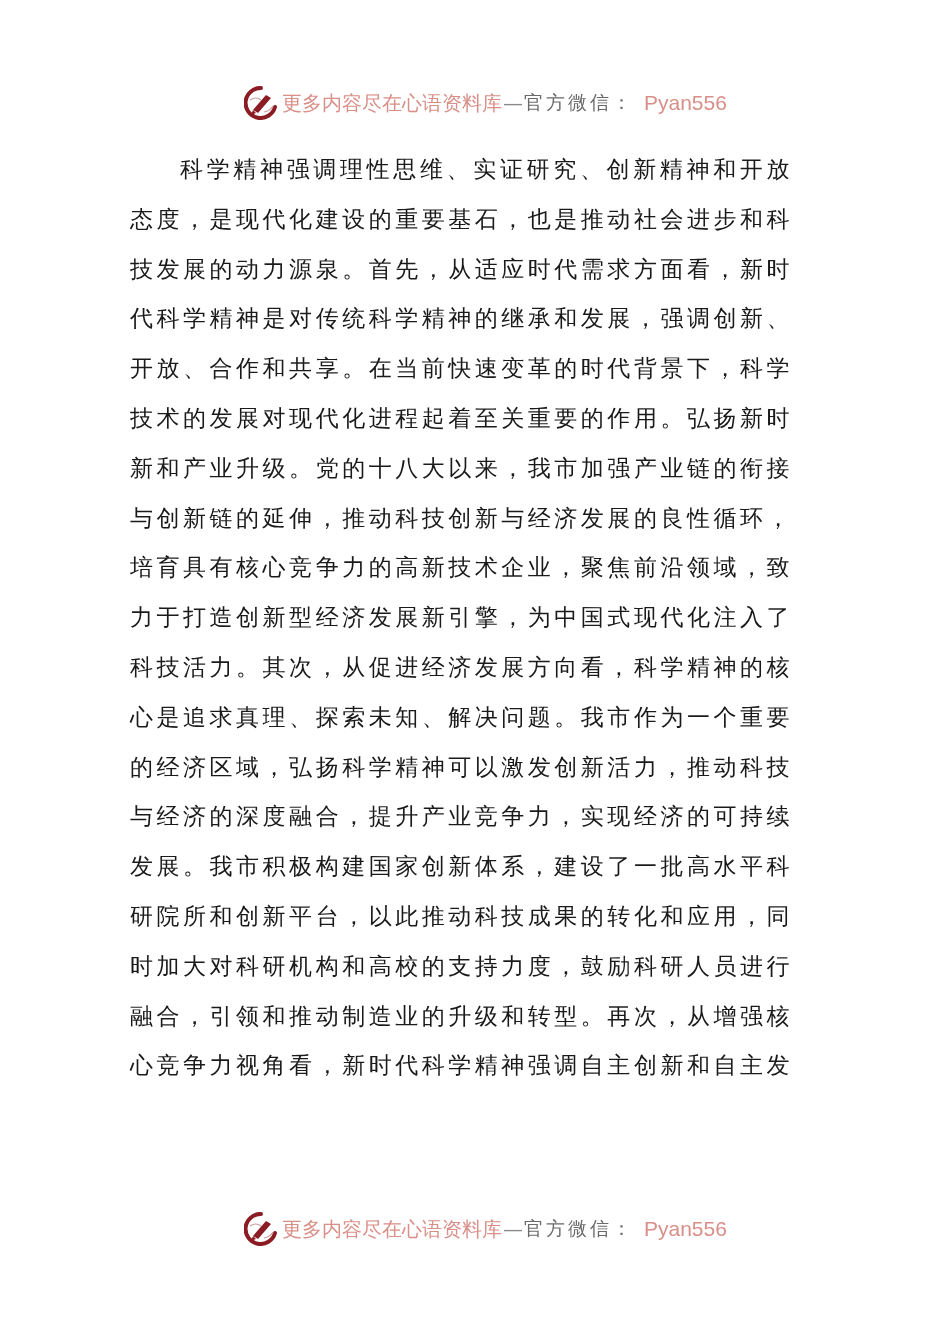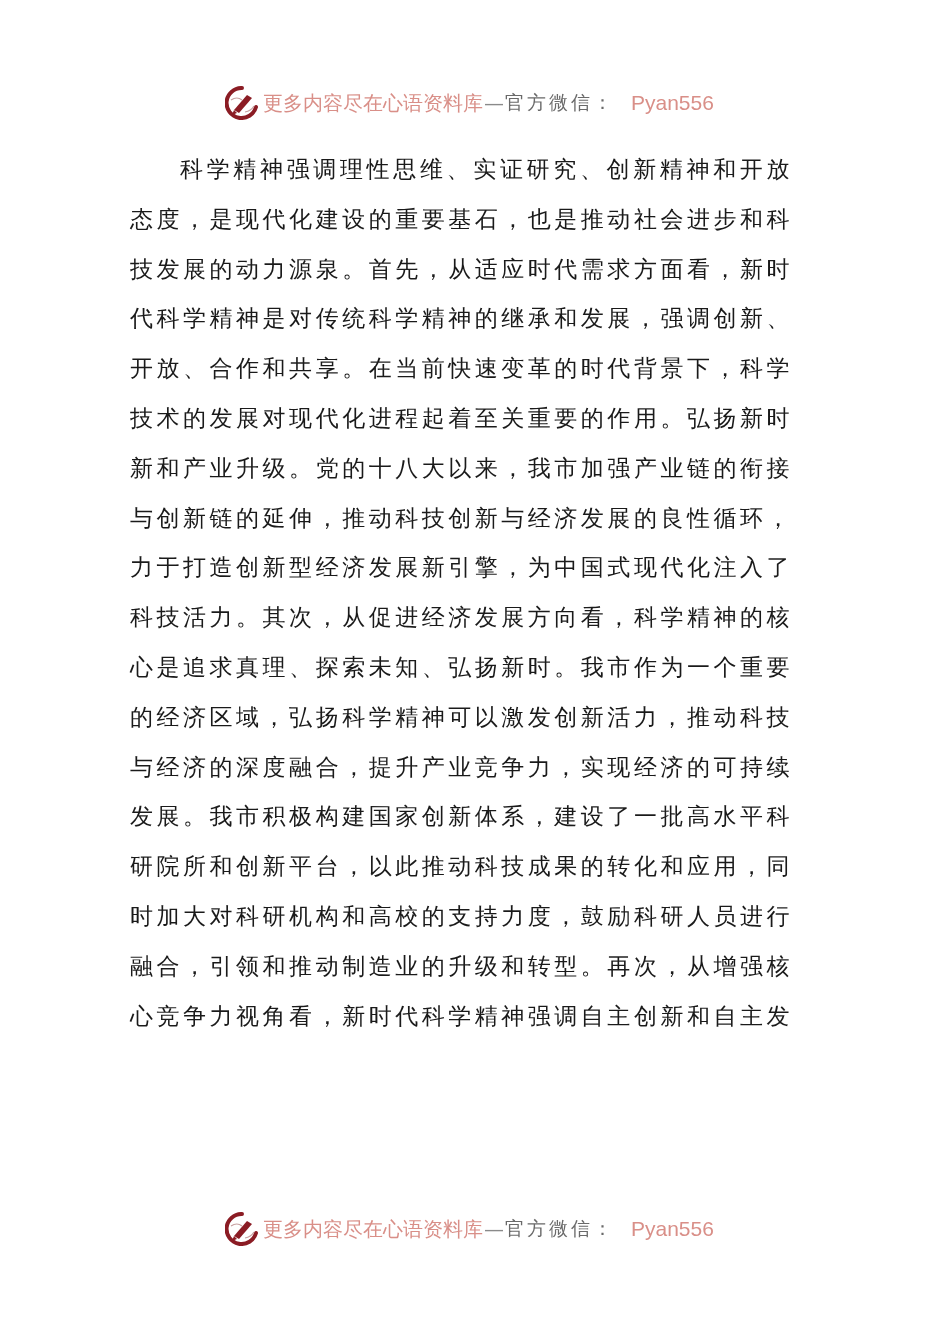--- a/index.html
+++ b/index.html
@@ -9,21 +9,21 @@
     }
     body {
       width: 950px;
       height: 1344px;
       position: relative;
       overflow: hidden;
       font-family: "DejaVu Sans", sans-serif;
     }
     .banner {
       position: absolute;
-      left: 225px;
+      left: 244px;
       height: 34px;
       display: flex;
       align-items: center;
       white-space: nowrap;
     }
     .banner.top { top: 86px; }
     .banner.bottom { top: 1212px; }
     .logo {
       width: 34px;
       height: 34px;
@@ -44,21 +44,21 @@
     .banner-wechat {
       font-family: Liberation Serif, serif;
       font-size: 19px;
       color: #6a6a6a;
       letter-spacing: 3px;
     }
     .banner-id {
       font-family: "Liberation Sans", sans-serif;
       font-size: 21px;
       color: #d98f88;
-      margin-left: 16px;
+      margin-left: 10px;
     }
     .content {
       position: absolute;
       left: 130px;
       top: 145px;
       width: 660px;
     }
     .line {
       height: 49.8px;
       line-height: 49.8px;
@@ -93,23 +93,24 @@
 
 <div class="content">
   <div class="line indent">科学精神强调理性思维、实证研究、创新精神和开放</div>
   <div class="line">态度，是现代化建设的重要基石，也是推动社会进步和科</div>
   <div class="line">技发展的动力源泉。首先，从适应时代需求方面看，新时</div>
   <div class="line">代科学精神是对传统科学精神的继承和发展，强调创新、</div>
   <div class="line">开放、合作和共享。在当前快速变革的时代背景下，科学</div>
   <div class="line">技术的发展对现代化进程起着至关重要的作用。弘扬新时</div>
   <div class="line">新和产业升级。党的十八大以来，我市加强产业链的衔接</div>
   <div class="line">与创新链的延伸，推动科技创新与经济发展的良性循环，</div>
+  <div class="line">培育具有核心竞争力的高新技术企业，聚焦前沿领域，致</div>
   <div class="line">力于打造创新型经济发展新引擎，为中国式现代化注入了</div>
   <div class="line">科技活力。其次，从促进经济发展方向看，科学精神的核</div>
-  <div class="line">心是追求真理、探索未知、弘扬新时。我市作为一个重要</div>
+  <div class="line">心是追求真理、探索未知、解决问题。我市作为一个重要</div>
   <div class="line">的经济区域，弘扬科学精神可以激发创新活力，推动科技</div>
   <div class="line">与经济的深度融合，提升产业竞争力，实现经济的可持续</div>
   <div class="line">发展。我市积极构建国家创新体系，建设了一批高水平科</div>
   <div class="line">研院所和创新平台，以此推动科技成果的转化和应用，同</div>
   <div class="line">时加大对科研机构和高校的支持力度，鼓励科研人员进行</div>
   <div class="line">融合，引领和推动制造业的升级和转型。再次，从增强核</div>
   <div class="line">心竞争力视角看，新时代科学精神强调自主创新和自主发</div>
 </div>
 
 <div class="banner bottom">

